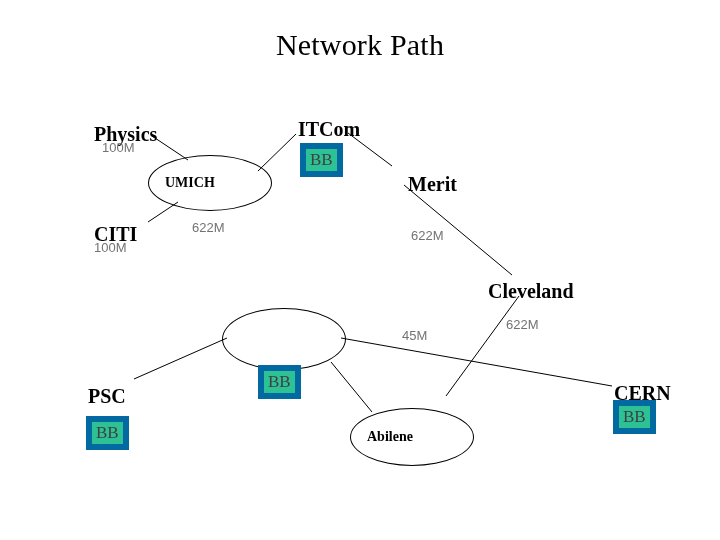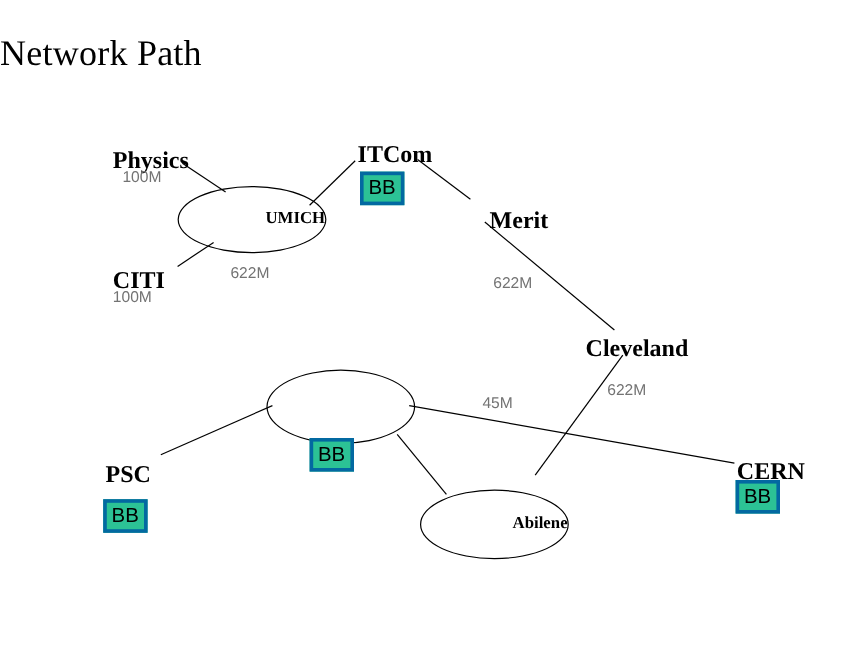--- a/index.html
+++ b/index.html
@@ -23,20 +23,21 @@
     left: 0;
     top: 0;
     width: 720px;
     height: 540px;
   }
   .page-title {
     position: absolute;
     left: 0;
     top: 28px;
     width: 720px;
+    text-align: center;
     font-size: 30px;
     font-weight: normal;
     color: #000000;
     letter-spacing: 0.2px;
   }
   .node-label {
     position: absolute;
     font-family: "Liberation Serif", "DejaVu Serif", serif;
     font-weight: bold;
     font-size: 20px;
@@ -54,33 +55,34 @@
   .ellipse {
     position: absolute;
     border: 1px solid #000000;
     border-radius: 50%;
     background: transparent;
     box-sizing: border-box;
   }
   .ellipse-text {
     position: absolute;
     width: 100%;
-    text-align: right;
+    text-align: left;
     font-family: "Liberation Serif", "DejaVu Serif", serif;
     font-weight: bold;
     font-size: 14px;
     color: #000000;
     white-space: nowrap;
+    margin-left: 16px;
   }
   .bb-badge {
     position: absolute;
-    border: 3px solid #0369a1;
+    border: 6px solid #0369a1;
     background: #2cc295;
-    color: #000000;
-    font-family: Liberation Sans, sans-serif;
+    color: #404040;
+    font-family: Liberation Serif, serif;
     font-size: 17px;
     line-height: 1;
     text-align: center;
     box-sizing: border-box;
     padding: 2px 4px 3px 4px;
     letter-spacing: 0px;
   }
 </style>
 </head>
 <body>

